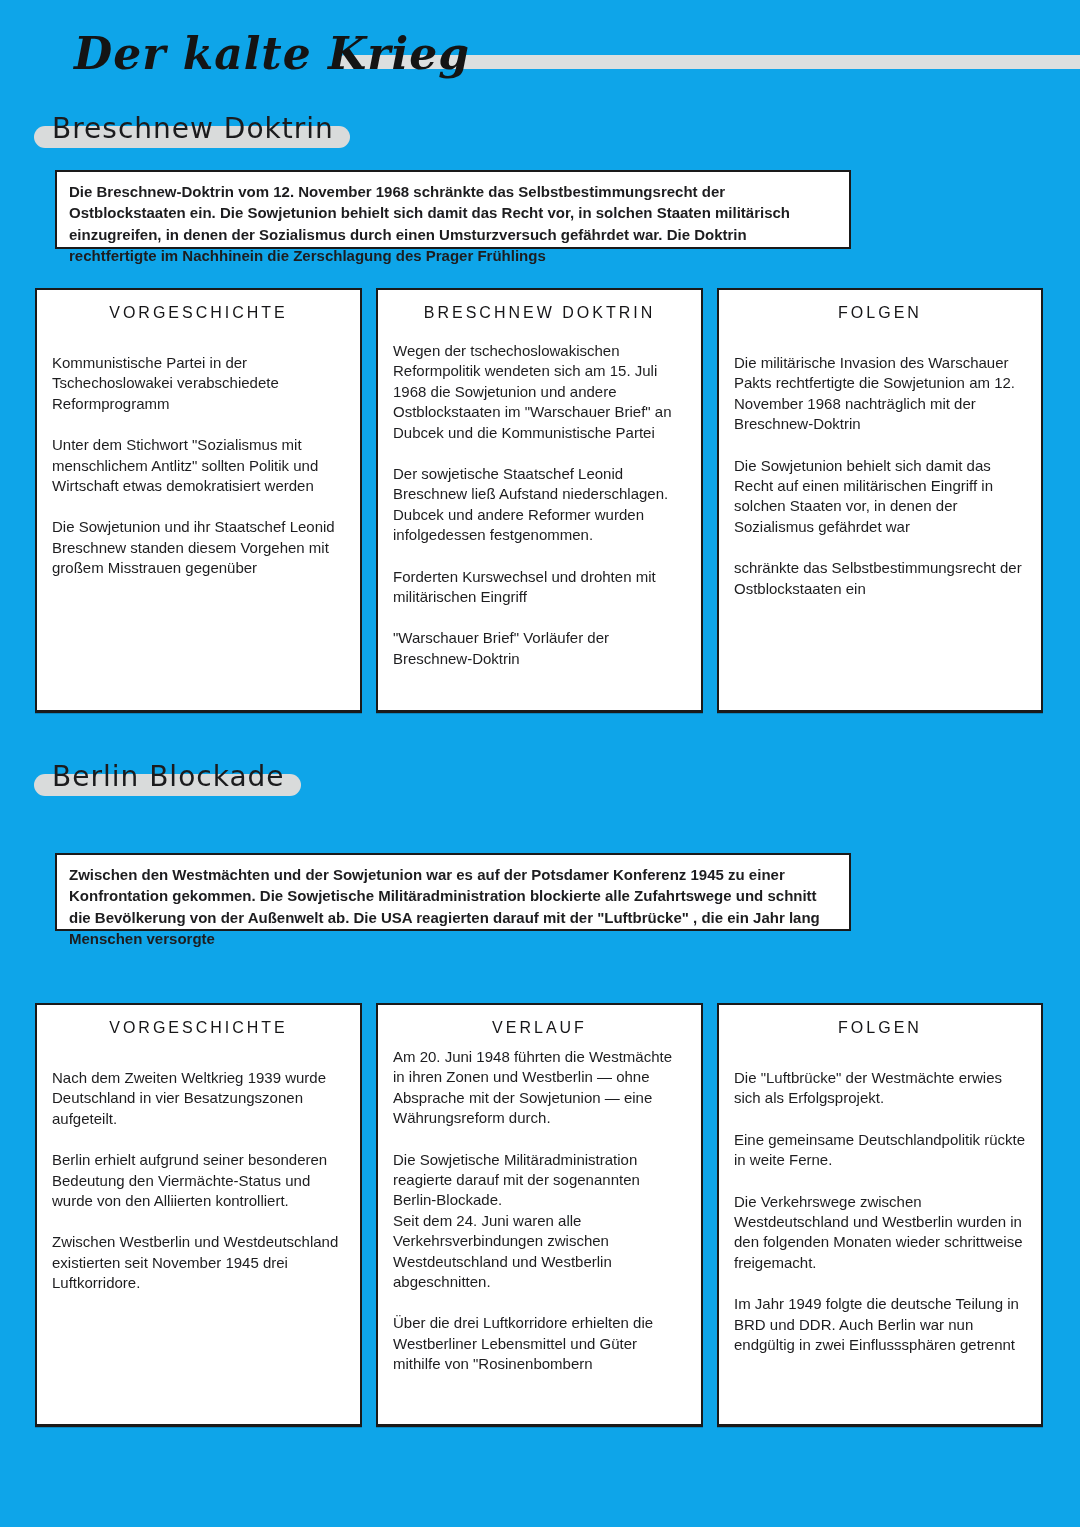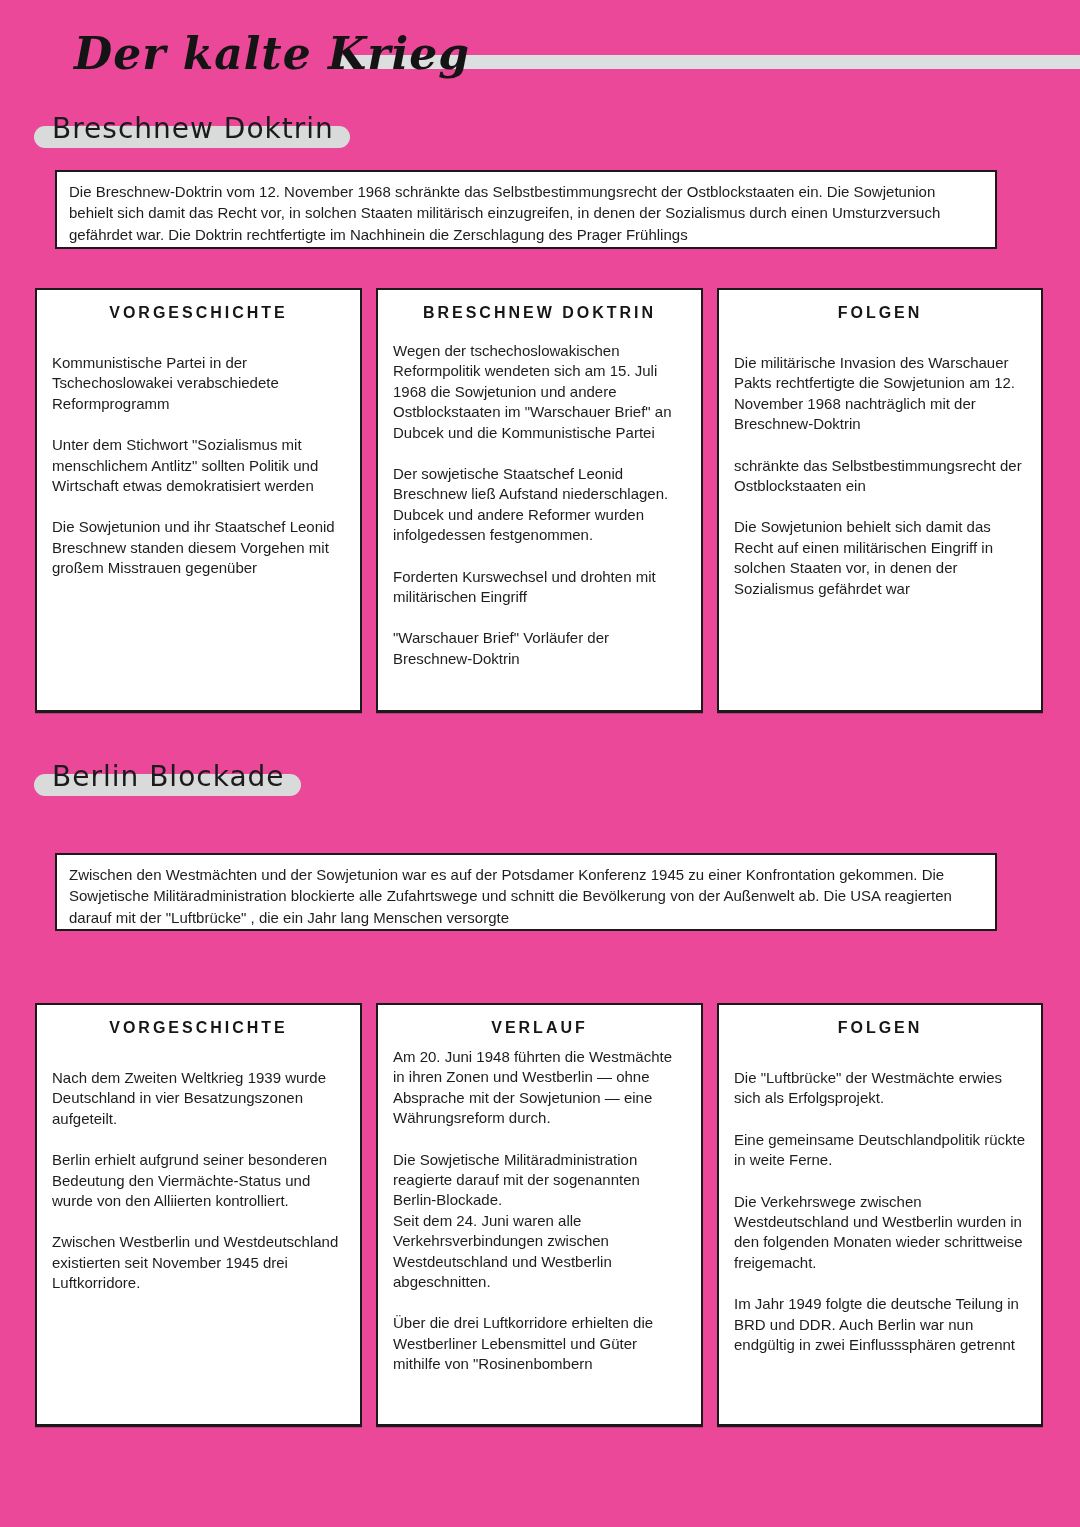--- a/index.html
+++ b/index.html
@@ -1,19 +1,19 @@
 <!DOCTYPE html>
 <html lang="de"><head>
 <meta charset="utf-8">
 <style>
   html,body{margin:0;padding:0;background:#ffffff;}
   .page{
     position:relative;
     width:1080px;height:1527px;
-    background:#ec4899;
+    background:#0ea5e9;
     font-family:"Liberation Sans", sans-serif;
     color:#1d1d1f;
     overflow:hidden;
   }
 
   
   .title{
     position:absolute;left:74px;top:28px;margin:0;
     font-family:"DejaVu Serif", serif;
     font-style:italic;font-weight:bold;
@@ -35,25 +35,26 @@
   }
   .hl{position:relative;display:inline-block;padding:0 4px;}
   .hl::before{
     content:"";position:absolute;z-index:-1;
     left:-14px;right:-12px;top:42%;height:68%;
     background:#d9dbdb;border-radius:15px;
   }
 
   
   .intro-box{
-    position:absolute;left:55px;width:942px;
+    position:absolute;left:55px;width:796px;
     box-sizing:border-box;
     border:2px solid #1a1a1a;
     background:#ffffff;
     padding:9px 12px 16px 12px;
+    font-weight:bold;
   }
   .intro-box p{
     margin:0;font-size:15px;line-height:1.42;
     white-space:pre-line;color:#1d1d1f;
   }
 
   
   .columns{
     position:absolute;left:35px;
     display:grid;grid-template-columns:327px 327px 326px;
@@ -63,21 +64,21 @@
     box-sizing:border-box;
     border:2px solid #1a1a1a;border-bottom-width:3px;
     box-shadow:0 1px 0 rgba(0,0,0,0.18);
     background:#ffffff;
     padding:13px 15px 10px 15px;
     height:425px;overflow:hidden;
   }
   .row2 .card{height:424px;}
   .card h3{
     margin:0 0 30px 0;text-align:center;
-    font-size:16px;font-weight:bold;letter-spacing:3px;
+    font-size:16px;font-weight:normal;letter-spacing:3px;
     color:#161618;
   }
   .card.semi h3{margin-bottom:18px;}
   .card.tight h3{margin-bottom:9px;}
   .hl2{position:relative;display:inline-block;padding:1px 2px;}
   .hl2::before{
     content:"";position:absolute;z-index:-1;
     left:-13px;right:-13px;top:4%;height:96%;
     background:#d9dbdb;border-radius:13px;
   }
@@ -116,22 +117,22 @@
       <h3><span class="hl2">BRESCHNEW DOKTRIN</span></h3>
       <p>Wegen der tschechoslowakischen Reformpolitik wendeten sich am 15. Juli 1968 die Sowjetunion und andere Ostblockstaaten im "Warschauer Brief" an Dubcek und die Kommunistische Partei</p>
       <p>Der sowjetische Staatschef Leonid Breschnew ließ Aufstand niederschlagen. Dubcek und andere Reformer wurden infolgedessen festgenommen.</p>
       <p>Forderten Kurswechsel und drohten mit militärischen Eingriff</p>
       <p>"Warschauer Brief" Vorläufer der Breschnew-Doktrin</p>
     </article>
 
     <article class="card">
       <h3><span class="hl2">FOLGEN</span></h3>
       <p>Die militärische Invasion des Warschauer Pakts rechtfertigte die Sowjetunion am 12. November 1968 nachträglich mit der Breschnew-Doktrin</p>
+      <p>Die Sowjetunion behielt sich damit das Recht auf einen militärischen Eingriff in solchen Staaten vor, in denen der Sozialismus gefährdet war</p>
       <p>schränkte das Selbstbestimmungsrecht der Ostblockstaaten ein</p>
-      <p>Die Sowjetunion behielt sich damit das Recht auf einen militärischen Eingriff in solchen Staaten vor, in denen der Sozialismus gefährdet war</p>
     </article>
 
   </div>
 
   <h2 class="topic-heading" style="left:48px;top:760px;">
     <span class="hl">Berlin Blockade</span>
   </h2>
 
   <div class="intro-box" style="top:853px;height:78px;">
     <p>Zwischen den Westmächten und der Sowjetunion war es auf der Potsdamer Konferenz 1945 zu einer Konfrontation gekommen. Die Sowjetische Militäradministration blockierte alle Zufahrtswege und schnitt die Bevölkerung von der Außenwelt ab. Die USA reagierten darauf mit der "Luftbrücke" , die ein Jahr lang Menschen versorgte</p>

